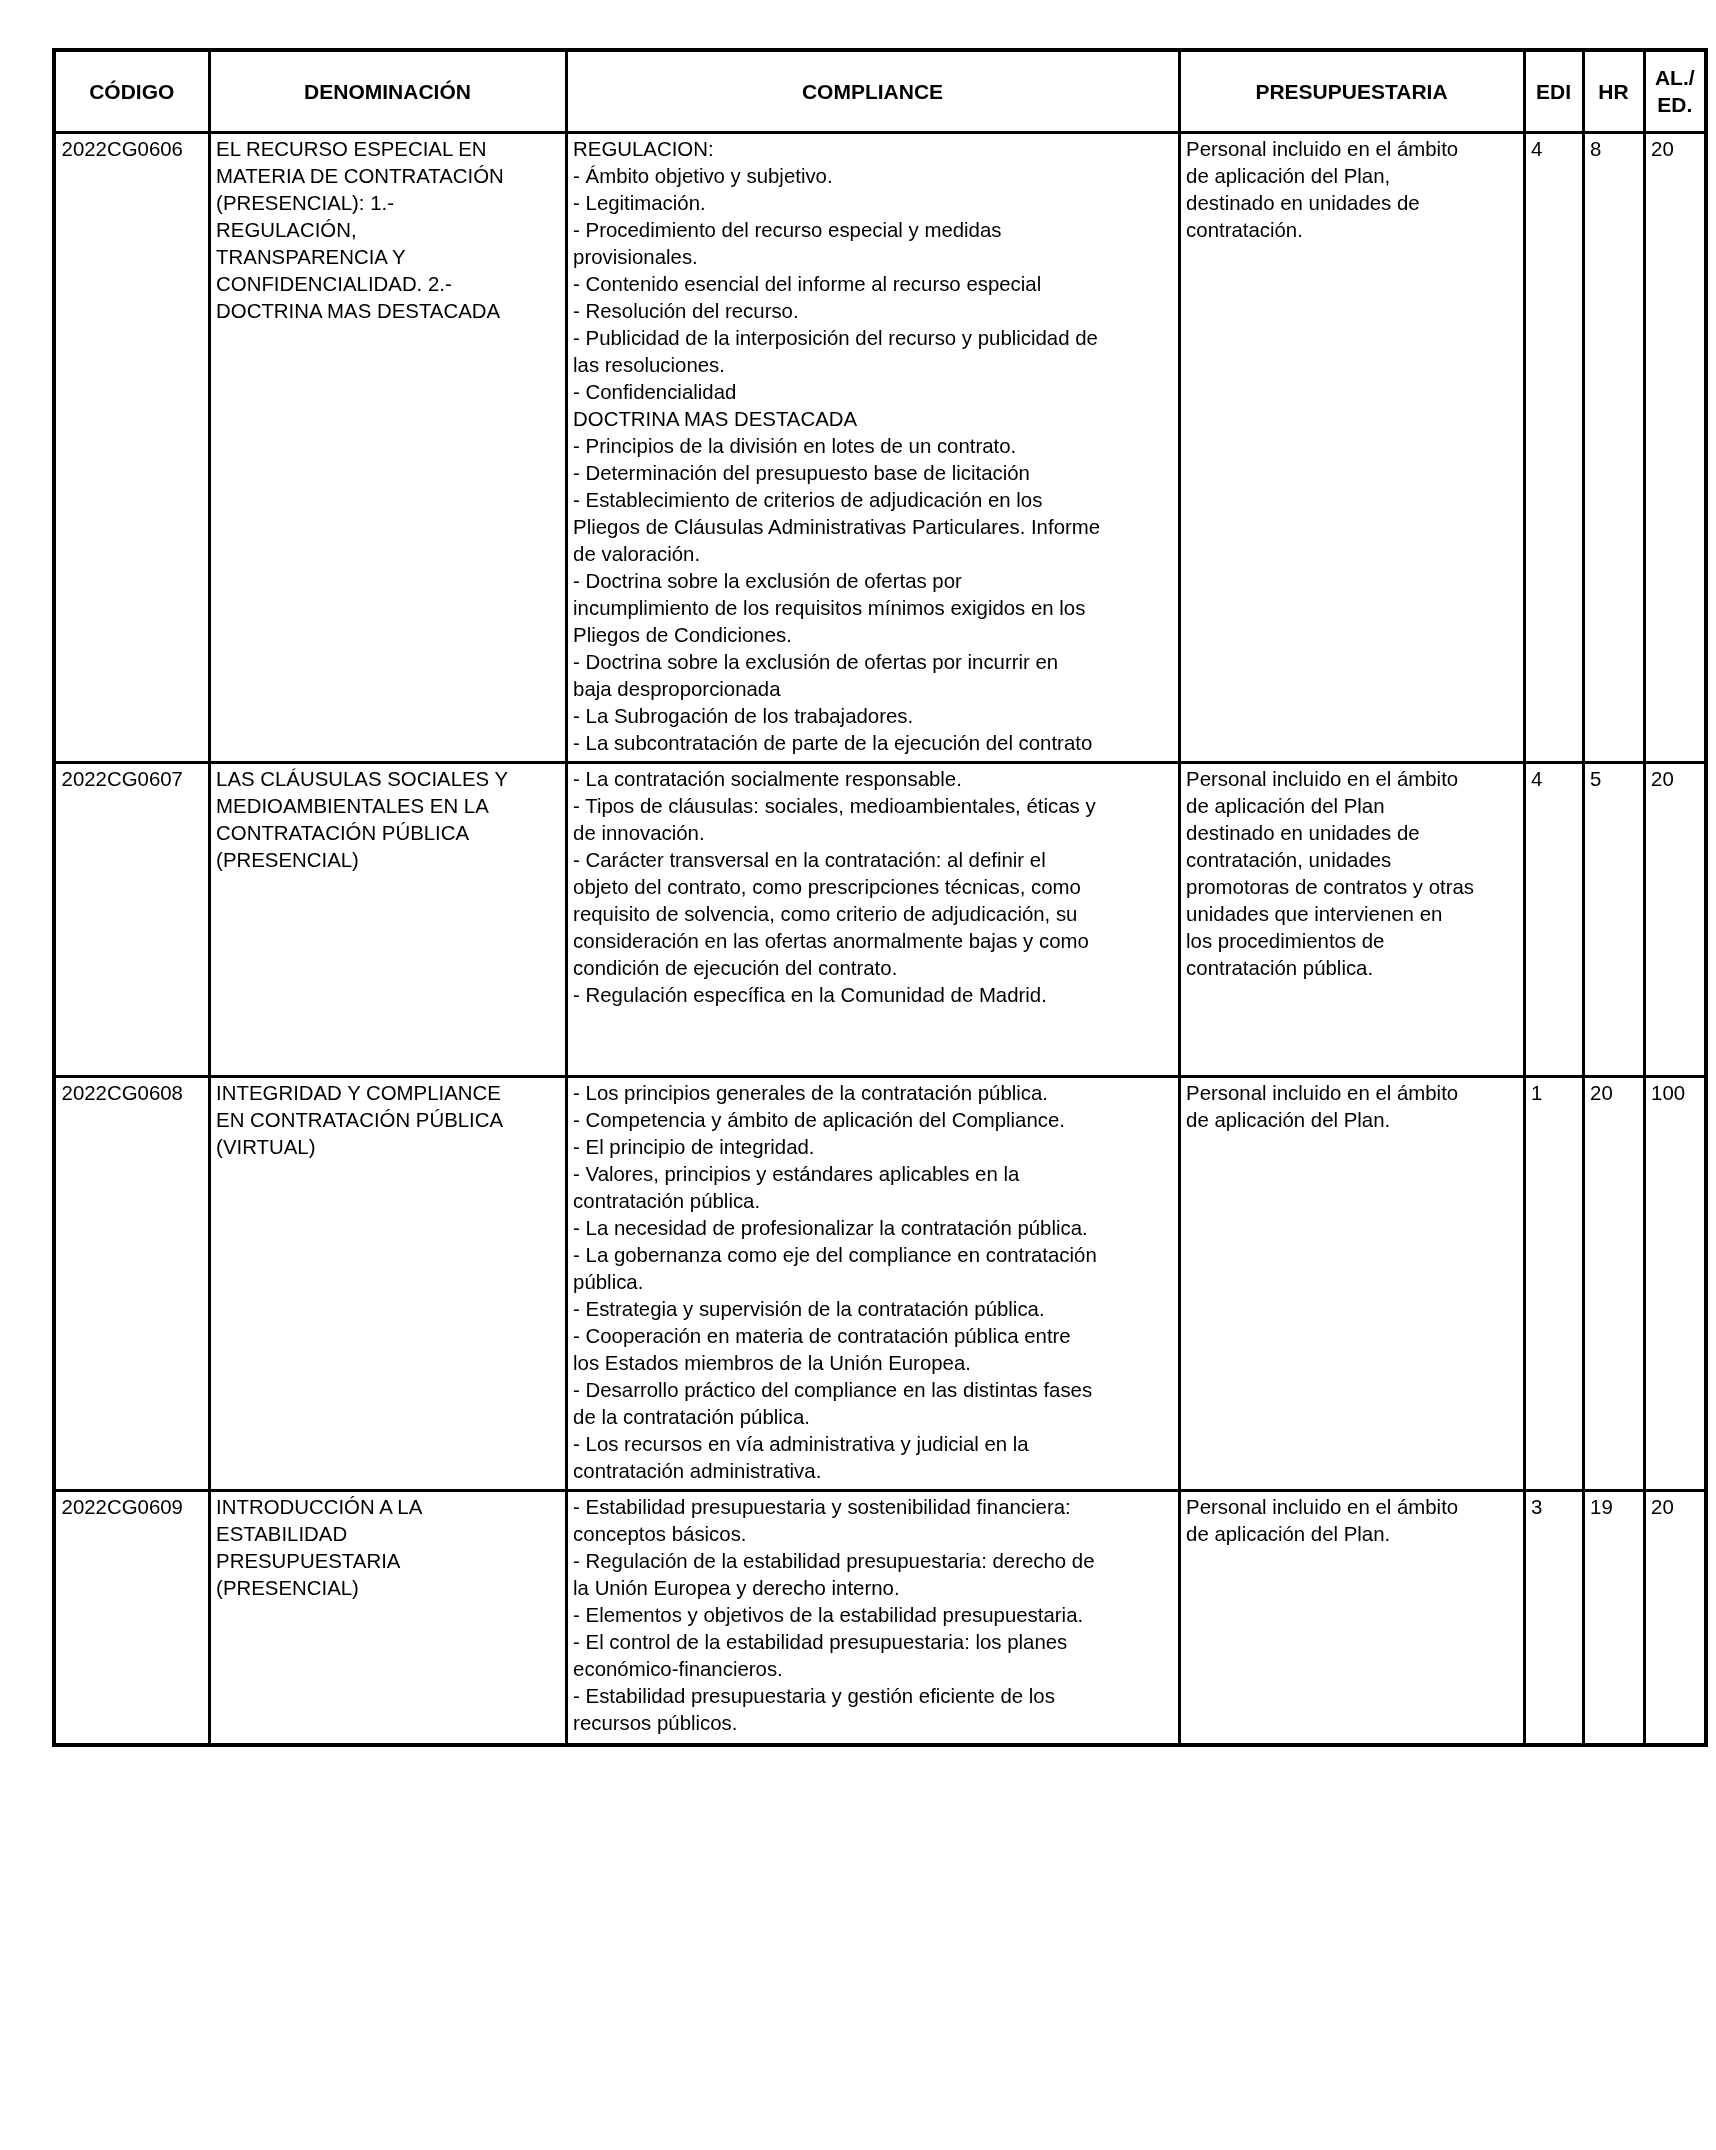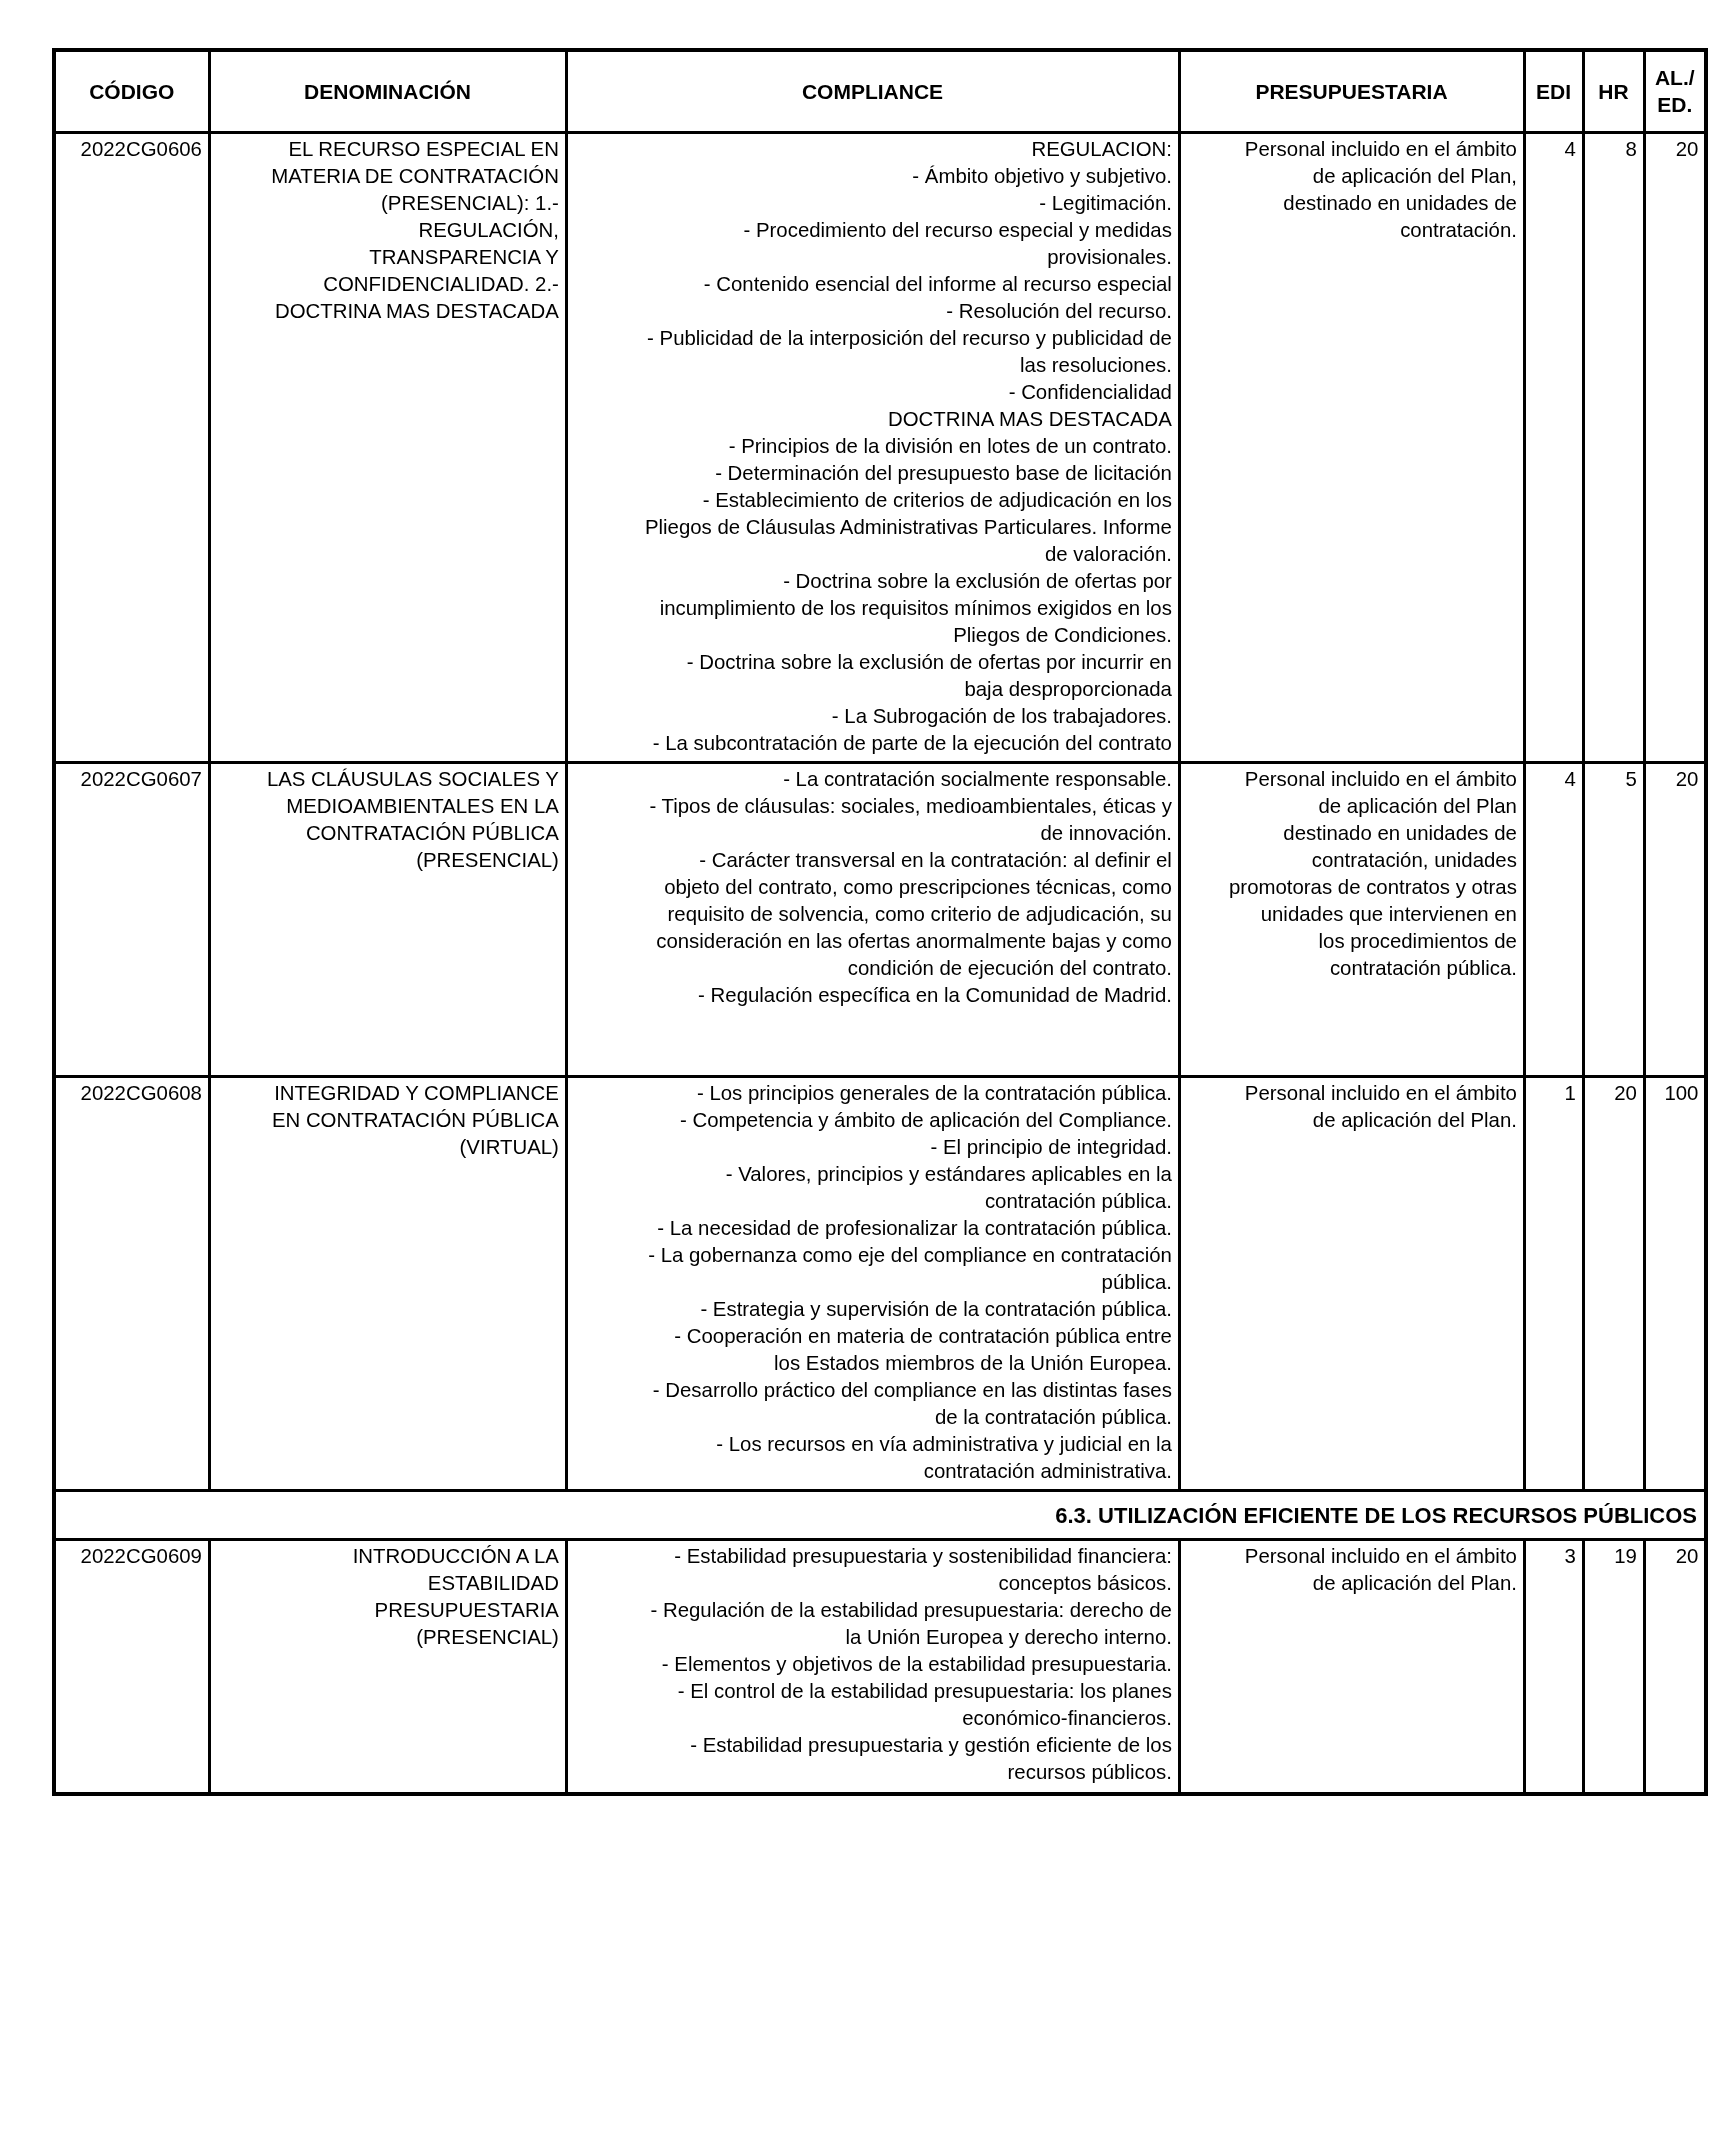--- a/index.html
+++ b/index.html
@@ -35,21 +35,21 @@
   }
   .course-table th {
     font-weight: bold;
     font-size: 21px;
     text-align: center;
     vertical-align: middle;
     padding: 4.2px 2.8px;
   }
   .course-table td {
     vertical-align: top;
-    text-align: right;
+    text-align: left;
   }
   .ml { white-space: pre-line; }
   .num { text-align: center; }
   .section-row td {
     font-weight: bold;
     font-size: 22px;
     vertical-align: middle;
     padding: 4.2px 7px;
     white-space: normal;
   }
@@ -166,23 +166,20 @@
 - Desarrollo práctico del compliance en las distintas fases
 de la contratación pública.
 - Los recursos en vía administrativa y judicial en la
 contratación administrativa.</td>
       <td class="ml">Personal incluido en el ámbito
 de aplicación del Plan.</td>
       <td class="num">1</td>
       <td class="num">20</td>
       <td class="num">100</td>
     </tr>
-    <tr class="section-row" style="height:49px">
-      <td colspan="7">6.3. UTILIZACIÓN EFICIENTE DE LOS RECURSOS PÚBLICOS</td>
-    </tr>
     <tr style="height:254px">
       <td>2022CG0609</td>
       <td class="ml">INTRODUCCIÓN A LA
 ESTABILIDAD
 PRESUPUESTARIA
 (PRESENCIAL)</td>
       <td class="ml">- Estabilidad presupuestaria y sostenibilidad financiera:
 conceptos básicos.
 - Regulación de la estabilidad presupuestaria: derecho de
 la Unión Europea y derecho interno.

